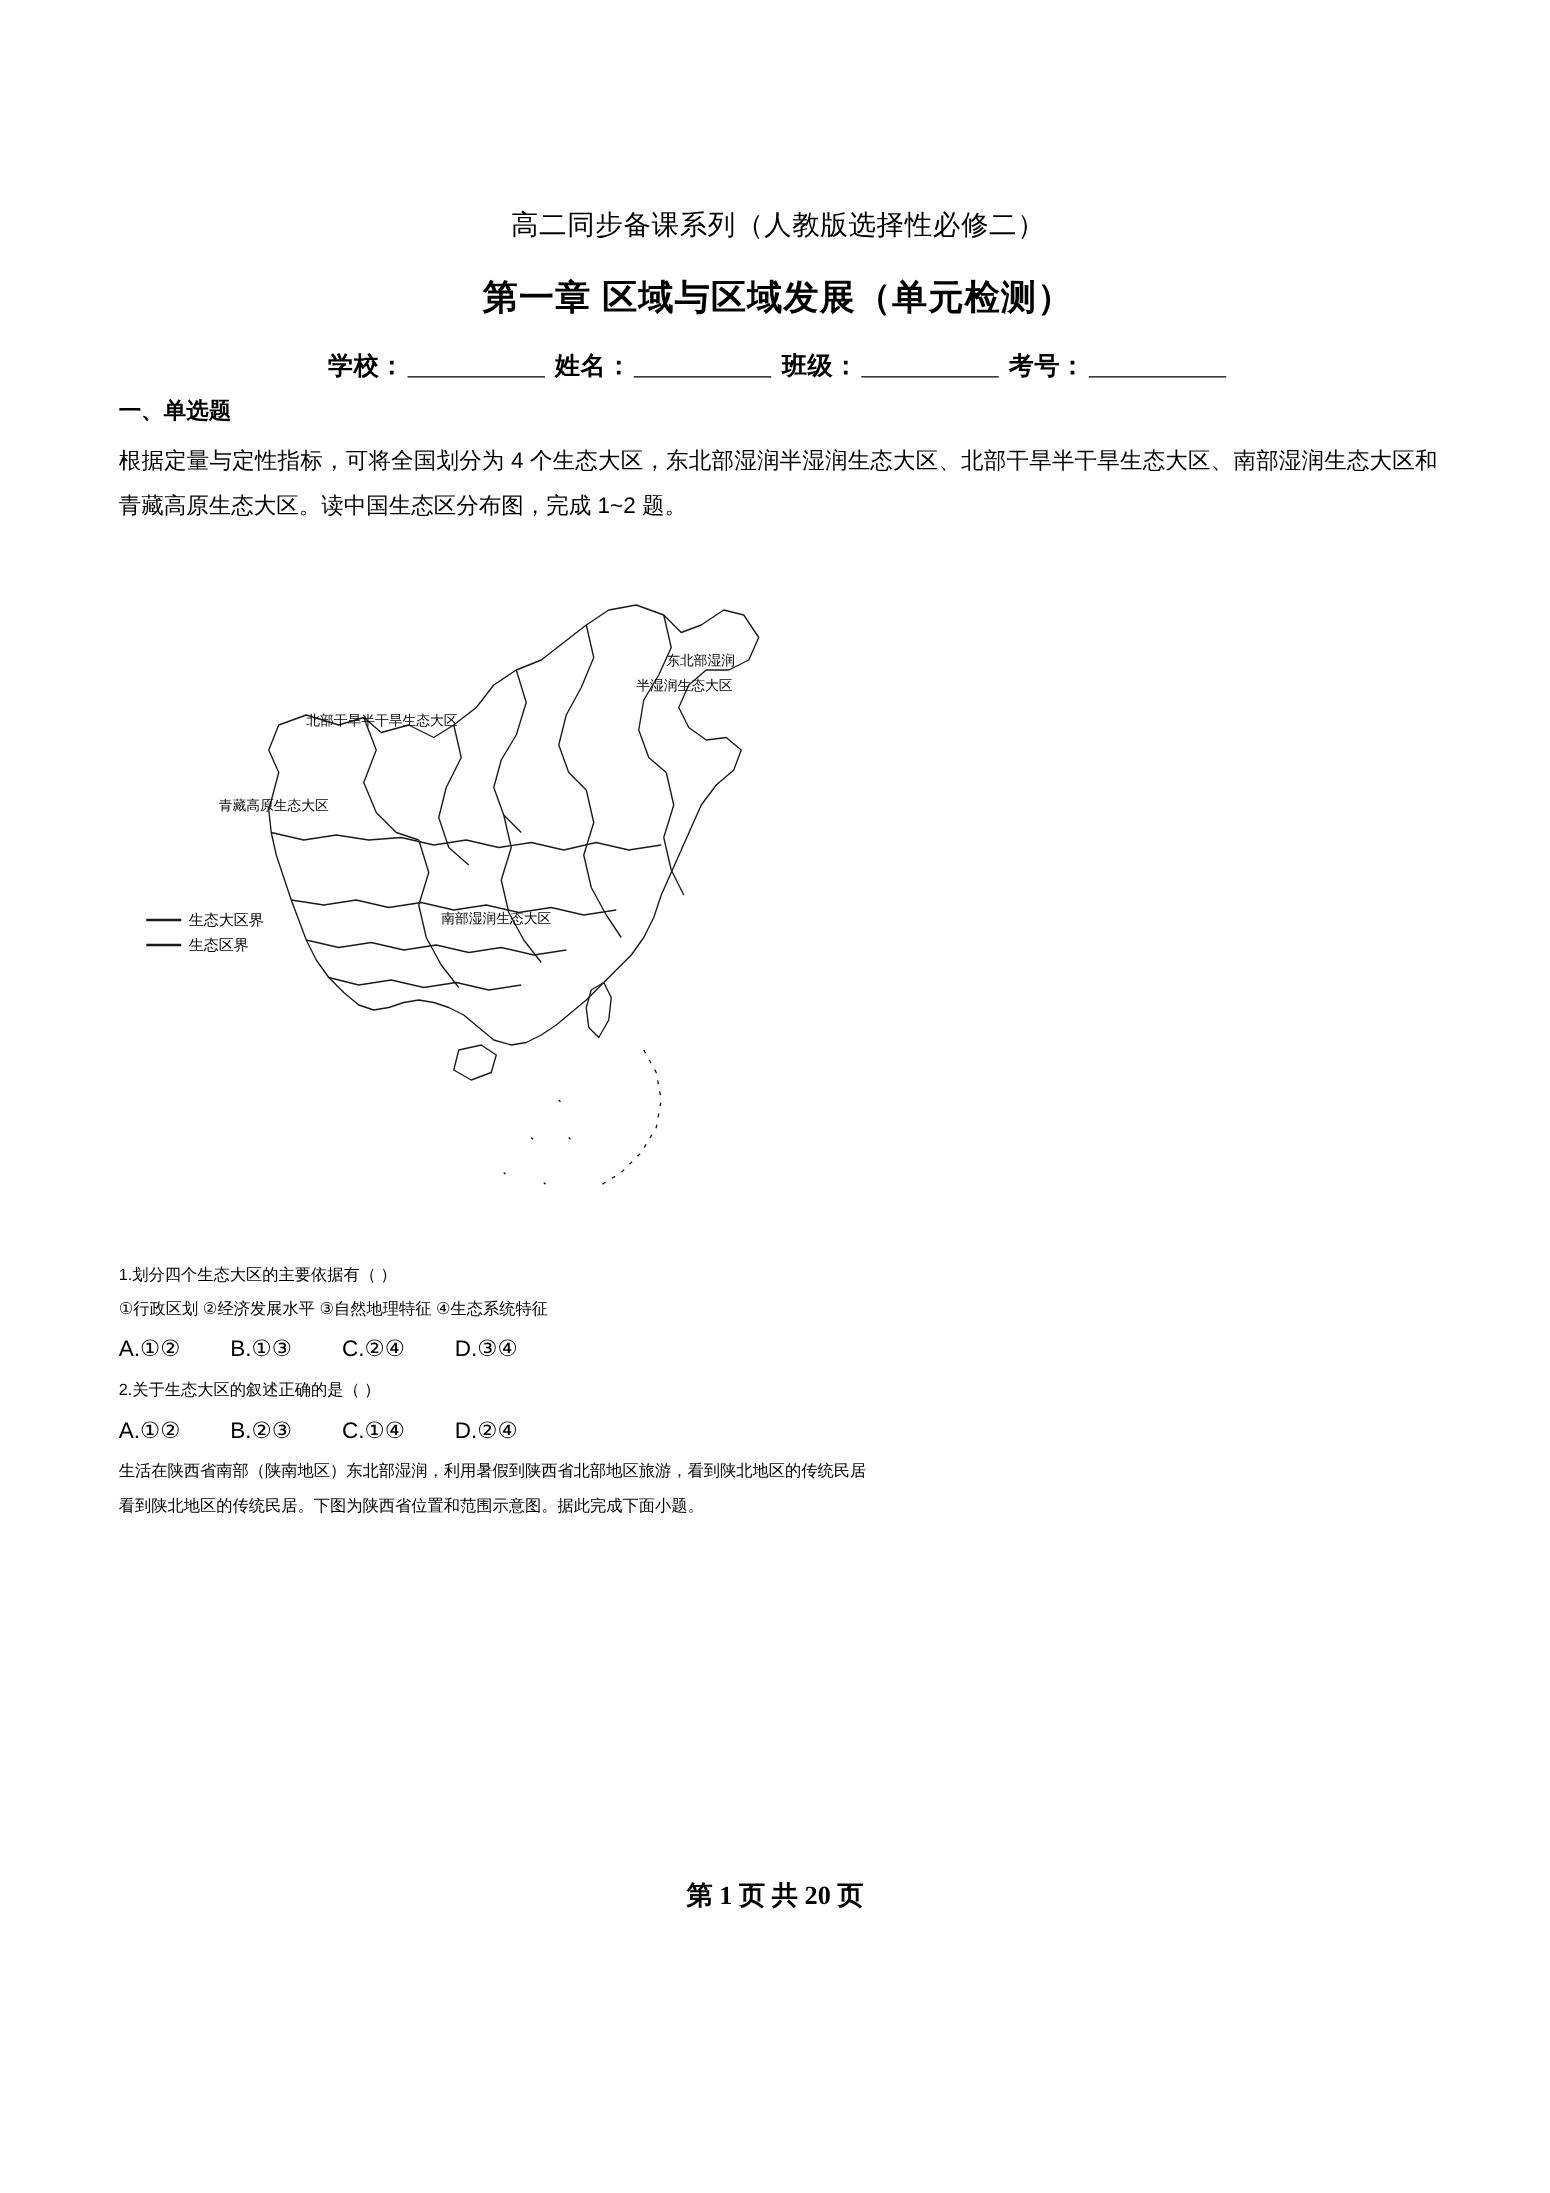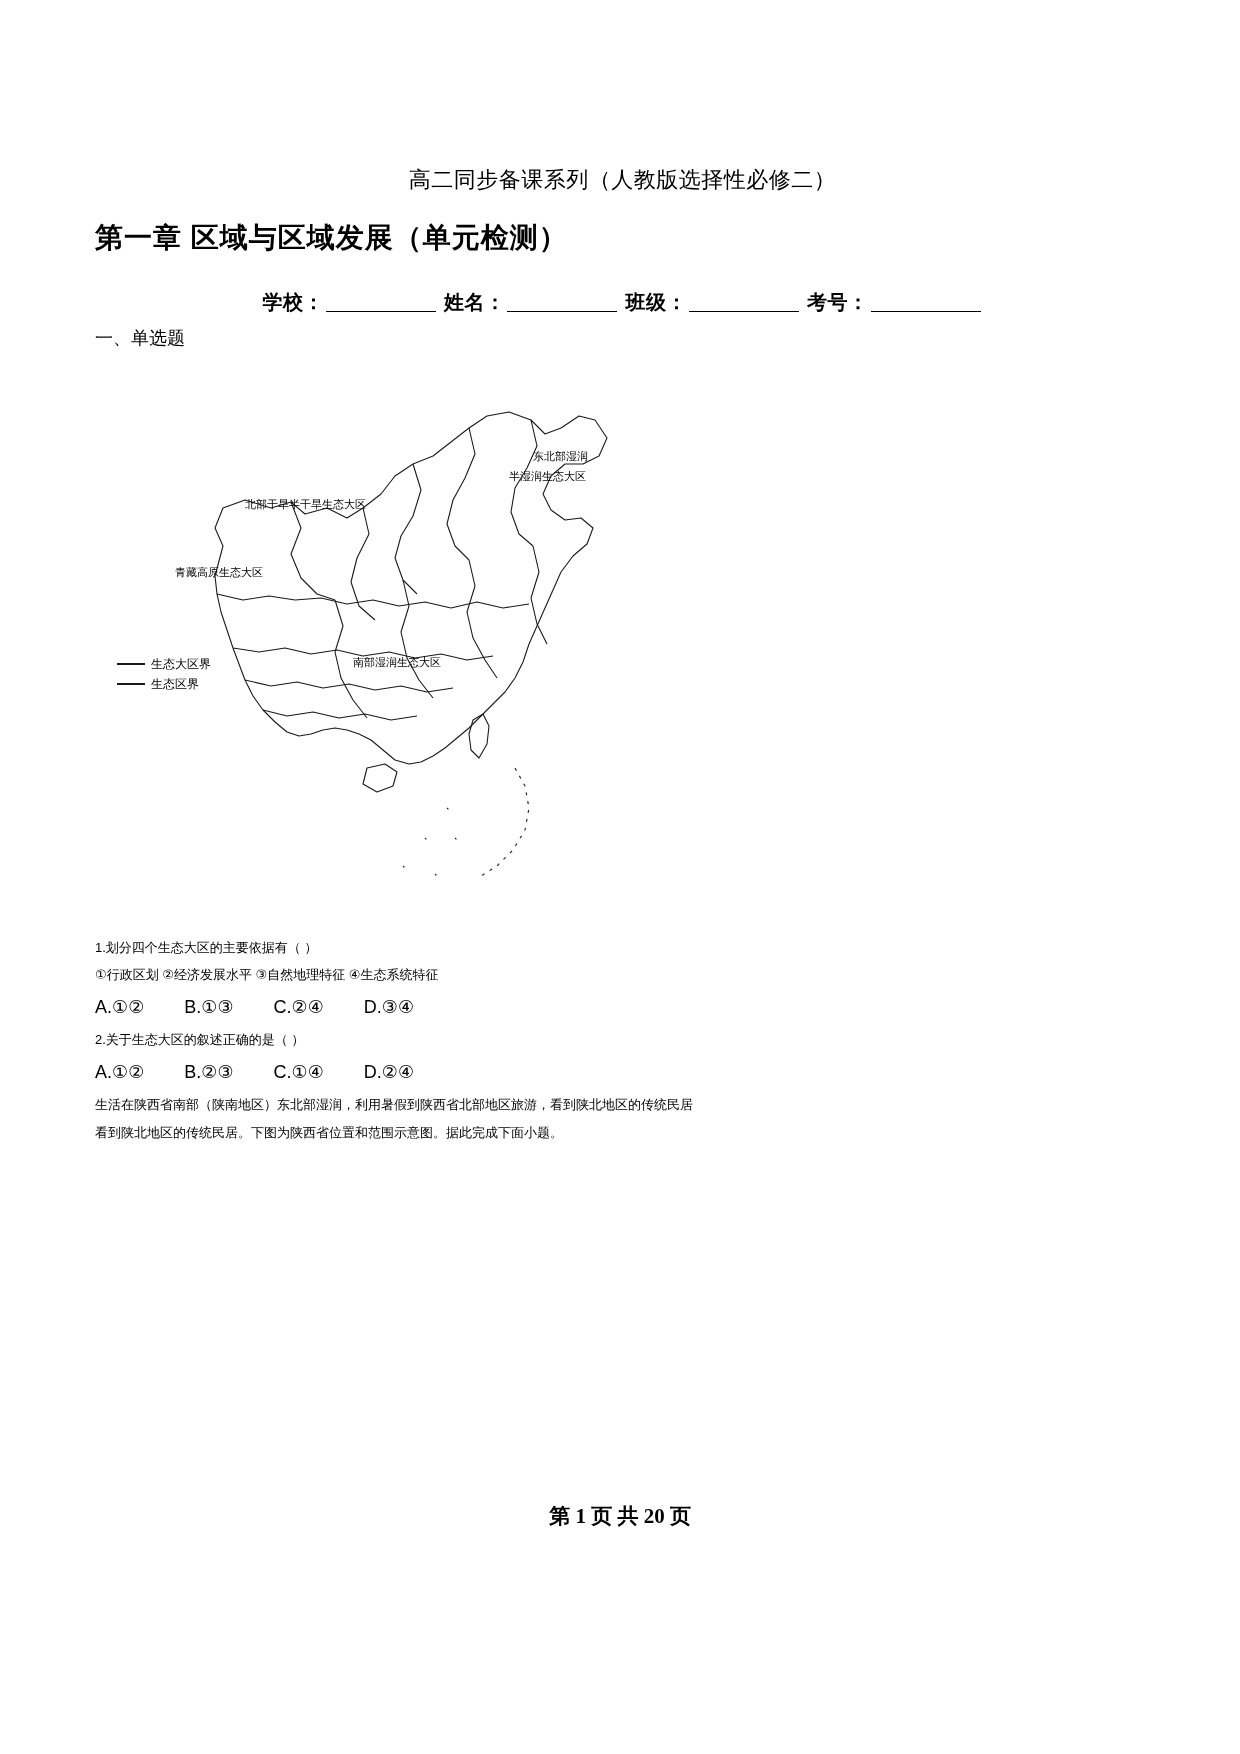--- a/index.html
+++ b/index.html
@@ -28,46 +28,46 @@
     width: 1055px;
   }
   .series-line {
     text-align: center;
     font-size: 22px;
     font-family: "Liberation Sans", "DejaVu Sans", sans-serif;
     letter-spacing: 0.5px;
     margin-bottom: 24px;
   }
   .doc-title {
-    text-align: left;
+    text-align: center;
     font-size: 28px;
     font-weight: bold;
     font-family: "Liberation Sans", "DejaVu Sans", sans-serif;
     letter-spacing: 1px;
-    margin-bottom: 32px;
+    margin-bottom: 22px;
   }
   .info-line {
     text-align: center;
     font-size: 20px;
     font-weight: bold;
     font-family: "Liberation Sans", "DejaVu Sans", sans-serif;
     letter-spacing: 0.5px;
     margin-bottom: 10px;
   }
   .info-line .blank {
     display: inline-block;
     border-bottom: 1.5px solid #000;
     width: 110px;
     height: 20px;
     vertical-align: -3px;
     margin: 0 2px;
   }
   .section-head {
     font-size: 18px;
-    font-weight: normal;
+    font-weight: bold;
     font-family: "Liberation Sans", "DejaVu Sans", sans-serif;
     margin-bottom: 10px;
   }
   .para {
     font-size: 18px;
     font-family: "Liberation Sans", "DejaVu Sans", sans-serif;
     line-height: 2.0;
     text-align: justify;
     margin-bottom: 4px;
   }
@@ -124,20 +124,21 @@
 
     <div class="info-line">
       <span>学校：</span><span class="blank"></span>
       <span>姓名：</span><span class="blank"></span>
       <span>班级：</span><span class="blank"></span>
       <span>考号：</span><span class="blank"></span>
     </div>
 
     <div class="section-head">一、单选题</div>
 
+    <div class="para">根据定量与定性指标，可将全国划分为 4 个生态大区，东北部湿润半湿润生态大区、北部干旱半干旱生态大区、南部湿润生态大区和青藏高原生态大区。读中国生态区分布图，完成 1~2 题。</div>
 
     <div class="map-wrap">
       <svg width="620" height="540" viewBox="0 0 620 540">
         <g fill="none" stroke="#1a1a1a" stroke-width="1.1" stroke-linejoin="round">
 
           <path d="M128 178 L120 160 L128 140 L150 132 L176 140 L196 134 L210 146 L232 140 L252 150 L268 140
                    L286 126 L300 108 L318 96 L338 88 L356 74 L374 60 L392 48 L414 44 L436 52 L450 66 L466 60
                    L484 48 L500 52 L512 70 L504 88 L488 96 L470 96 L456 108 L448 126 L456 142 L470 152 L486 150
                    L498 160 L492 176 L478 188 L466 204 L458 222 L450 240 L442 258 L434 276 L428 294 L420 310
                    L410 324 L398 336 L386 348 L374 360 L362 370 L350 380 L338 388 L326 394 L314 396 L300 392

